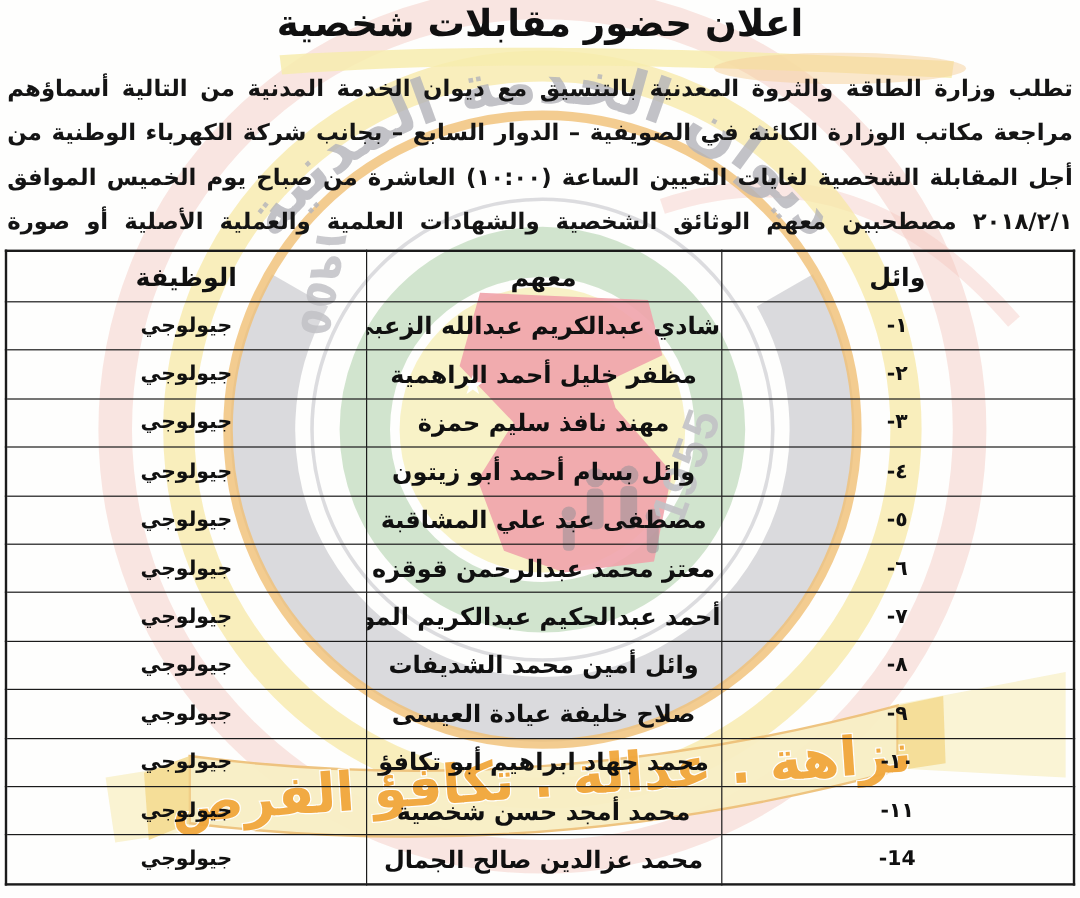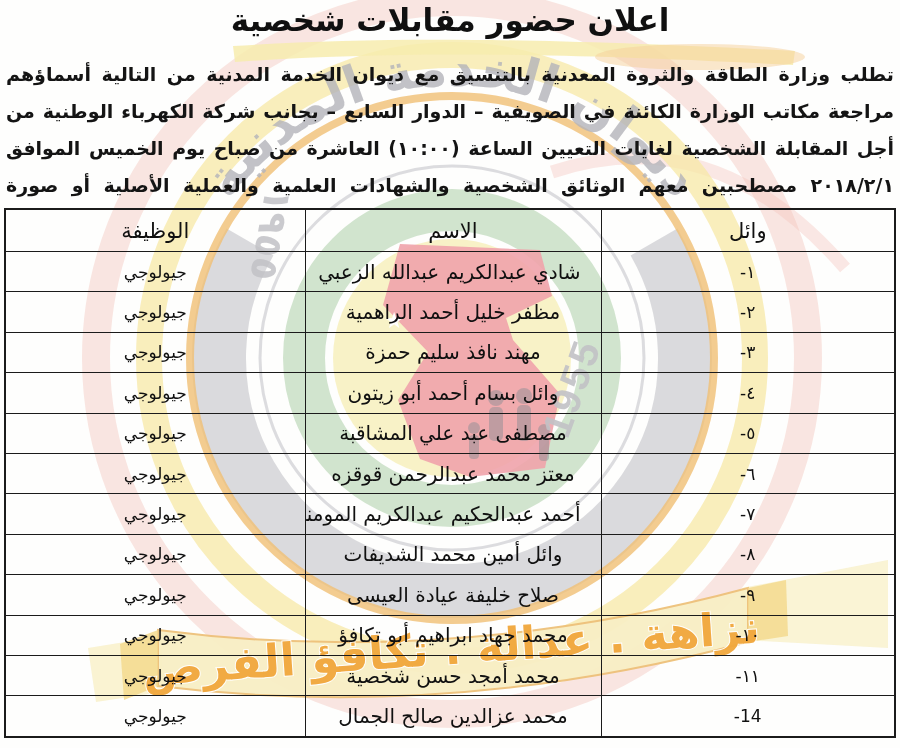--- a/index.html
+++ b/index.html
@@ -19,22 +19,22 @@
     font-size:19px;font-weight:bold;color:#141414;line-height:37px;
     text-align:justify;overflow:hidden;
   }
   table.applicants{
     position:absolute;top:208px;right:4px;width:890px;
     border-collapse:collapse;table-layout:fixed;
     border:2.5px solid #1b1b1b;background:transparent;
   }
   table.applicants th,table.applicants td{
     border:1.6px solid #1b1b1b;text-align:center;vertical-align:middle;
-    font-weight:normal;color:#101010;background:transparent;
-    overflow:hidden;white-space:nowrap;padding:0 20px;margin-left:16px;
+    font-weight:bold;color:#101010;background:transparent;
+    overflow:hidden;white-space:nowrap;padding:0 0;margin-left:16px;
   }
   table.applicants th{height:41px;font-size:21px;}
   table.applicants td{height:39.4px;}
   td.cell-number{font-size:17px;}
   td.cell-name{font-size:20px;}
   td.cell-job{font-size:17px;}
   .col-number{width:294px;}
   .col-name{width:296px;}
   .col-job{width:300px;}
 </style>
@@ -111,21 +111,21 @@
 
     <table class="applicants">
       <colgroup>
         <col class="col-number">
           <col class="col-name">
           <col class="col-job">
       </colgroup>
       <thead>
         <tr>
           <th>وائل</th>
-          <th>الاسم</th>
+          <th>معهم</th>
           <th>الوظيفة</th>
         </tr>
       </thead>
       <tbody>
           <tr>
             <td class="cell-number">١-</td>
             <td class="cell-name">شادي عبدالكريم عبدالله الزعبي</td>
             <td class="cell-job">جيولوجي</td>
           </tr>
           <tr>

